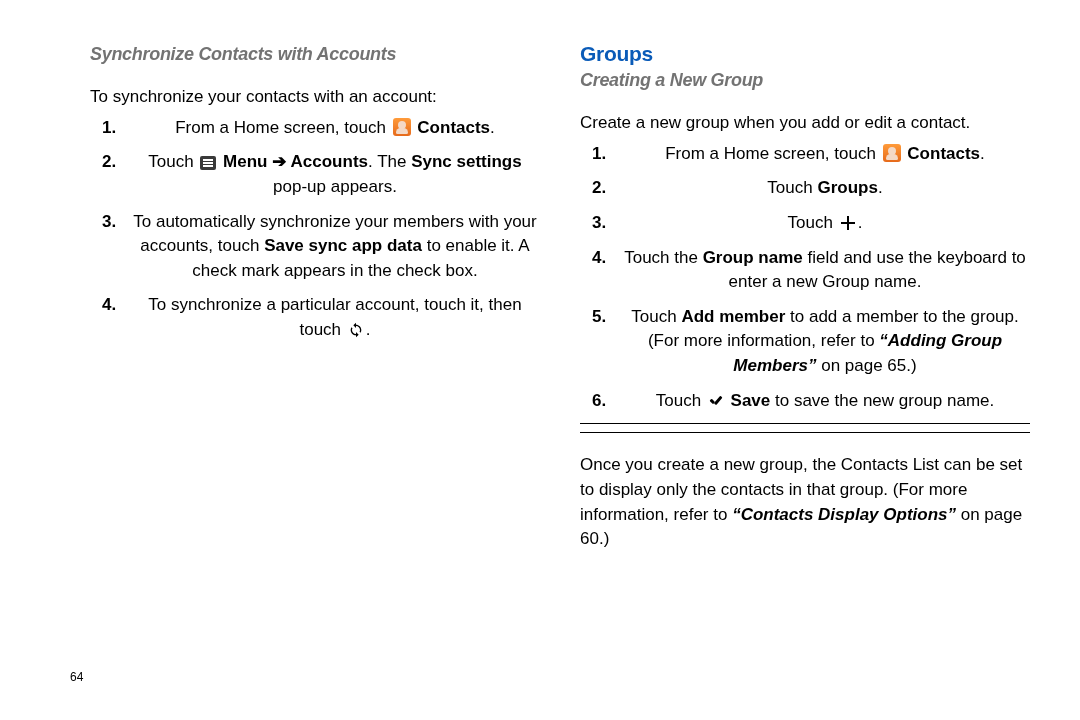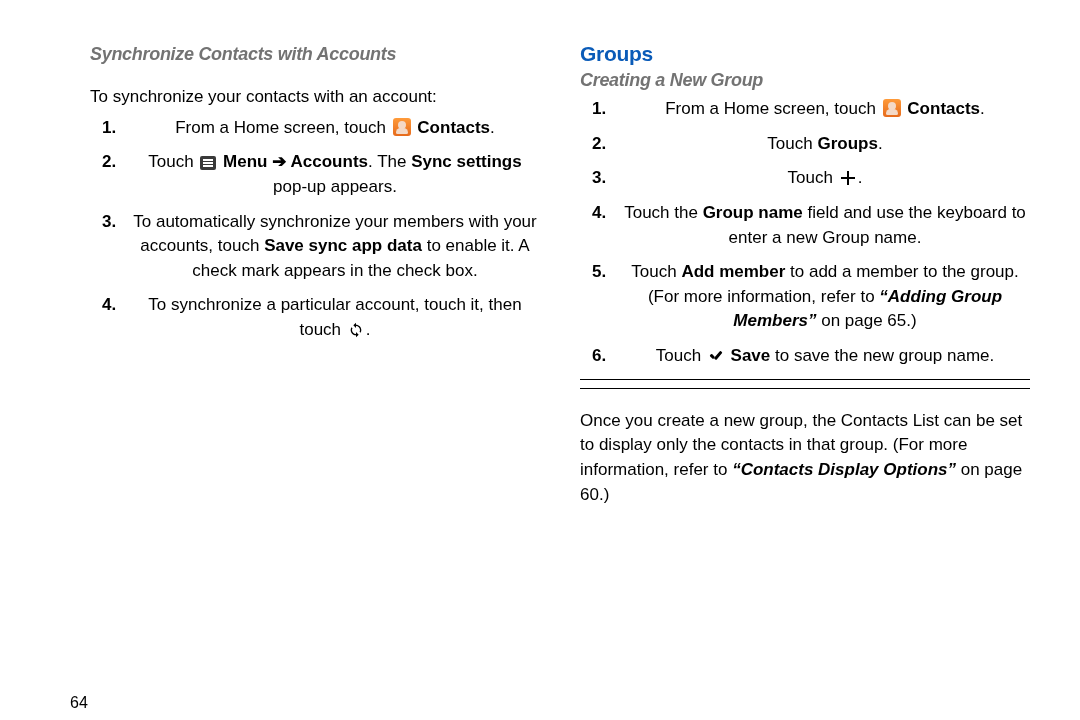--- a/index.html
+++ b/index.html
@@ -156,22 +156,22 @@
     border: 0;
     border-top: 1.5px solid #000;
     margin: 8px 0;
   }
   .tip-block p {
     padding: 0 4px;
   }
   .pagenum {
     position: absolute;
     left: 70px;
-    bottom: 8px;
-    font-size: 16px;
+    bottom: 36px;
+    font-size: 12px;
   }
 </style>
 </head>
 <body>
 
 <div class="page">
 
   <div class="col">
     <div class="sect-head-italic">Synchronize Contacts with Accounts</div>
     <p>To synchronize your contacts with an account:</p>
@@ -197,20 +197,21 @@
             </svg>
         </span><span>.</span>
       </li>
     </ol>
   </div>
 
   <div class="col">
     <div class="h2-blue">Groups</div>
 
     <div class="sect-head-italic">Creating a New Group</div>
+    <p>Create a new group when you add or edit a contact.</p>
 
     <ol class="steps">
       <li>
         <span>From a Home screen, touch </span>
         <span class="ico ico-contacts"></span>
         <b>Contacts</b><span>.</span>
       </li>
       <li>
         <span>Touch </span><b>Groups</b><span>.</span>
       </li>

